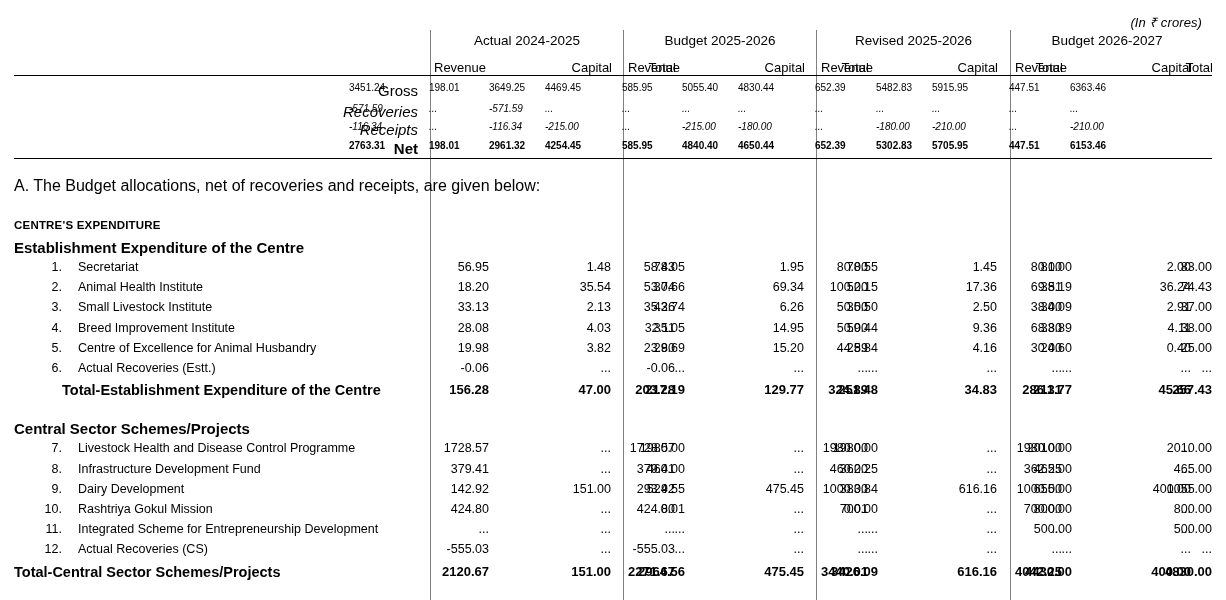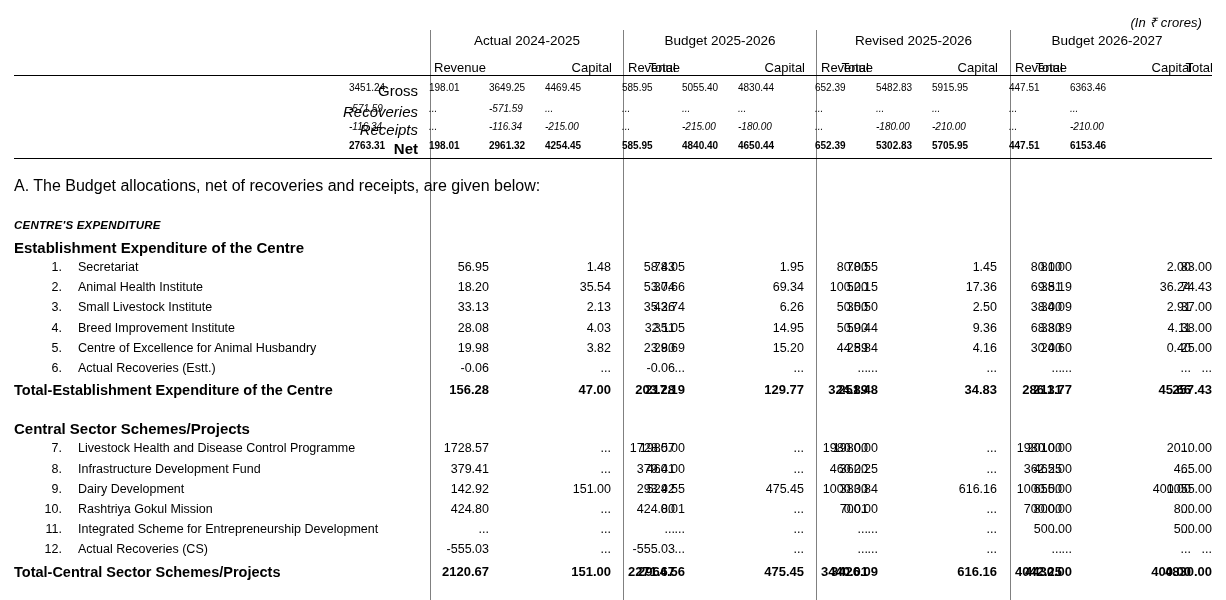--- a/index.html
+++ b/index.html
@@ -114,21 +114,20 @@
     font-size: 16px;
     white-space: nowrap;
   }
   .caps-head {
     position: absolute;
     left: 14px;
     font-size: 11.5px;
     font-weight: bold;
     letter-spacing: 0.2px;
     white-space: nowrap;
-    font-style: italic;
   }
   .sec-head {
     position: absolute;
     left: 14px;
     font-size: 15px;
     font-weight: bold;
     white-space: nowrap;
   }
   .total-head {
     position: absolute;
@@ -383,21 +382,21 @@
         <div class="cell c-1-rev">...</div>
         <div class="cell c-1-cap">...</div>
         <div class="cell c-1-tot">...</div>
         <div class="cell c-2-rev">...</div>
         <div class="cell c-2-cap">...</div>
         <div class="cell c-2-tot">...</div>
         <div class="cell c-3-rev">...</div>
         <div class="cell c-3-cap">...</div>
         <div class="cell c-3-tot">...</div>
       </div>
-      <div class="total-head" style="top: 382.2px;">Total-Establishment Expenditure of the Centre</div>
+      <div class="total-head" style="top: 382.2px; margin-left: 48px;">Total-Establishment Expenditure of the Centre</div>
       <div class="drow bold" style="top: 382.2px;">
         <div class="cell c-0-rev">156.28</div>
         <div class="cell c-0-cap">47.00</div>
         <div class="cell c-0-tot">203.28</div>
         <div class="cell c-1-rev">217.19</div>
         <div class="cell c-1-cap">129.77</div>
         <div class="cell c-1-tot">324.89</div>
         <div class="cell c-2-rev">251.48</div>
         <div class="cell c-2-cap">34.83</div>
         <div class="cell c-2-tot">286.31</div>

